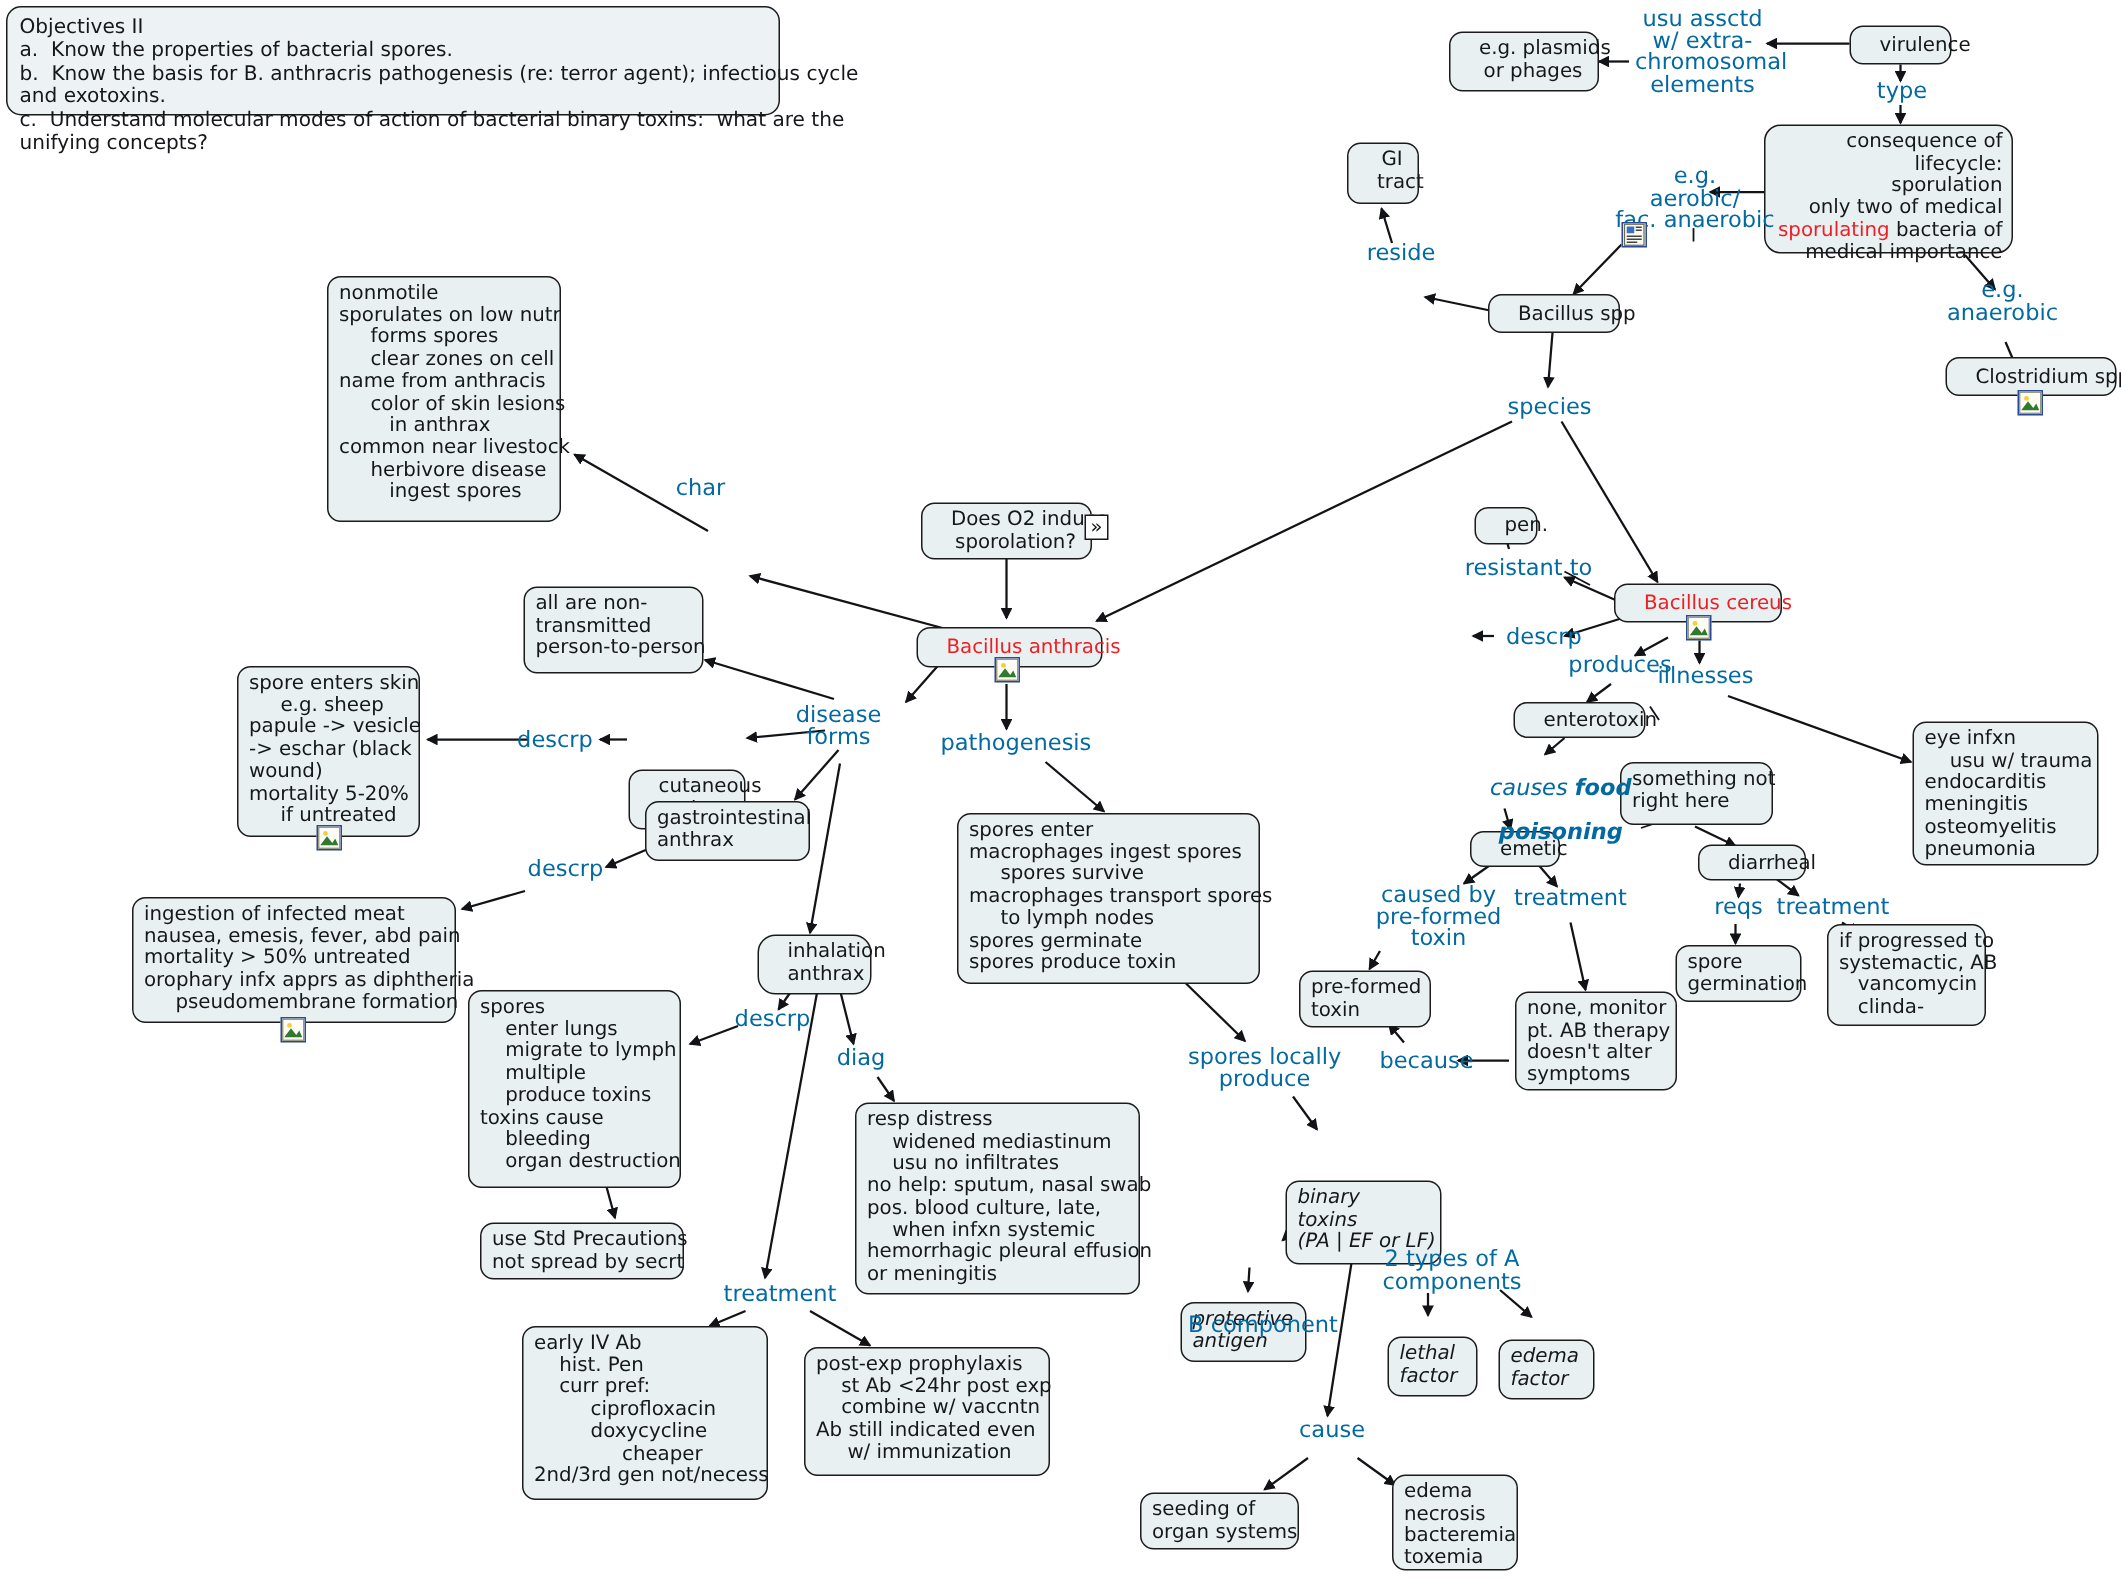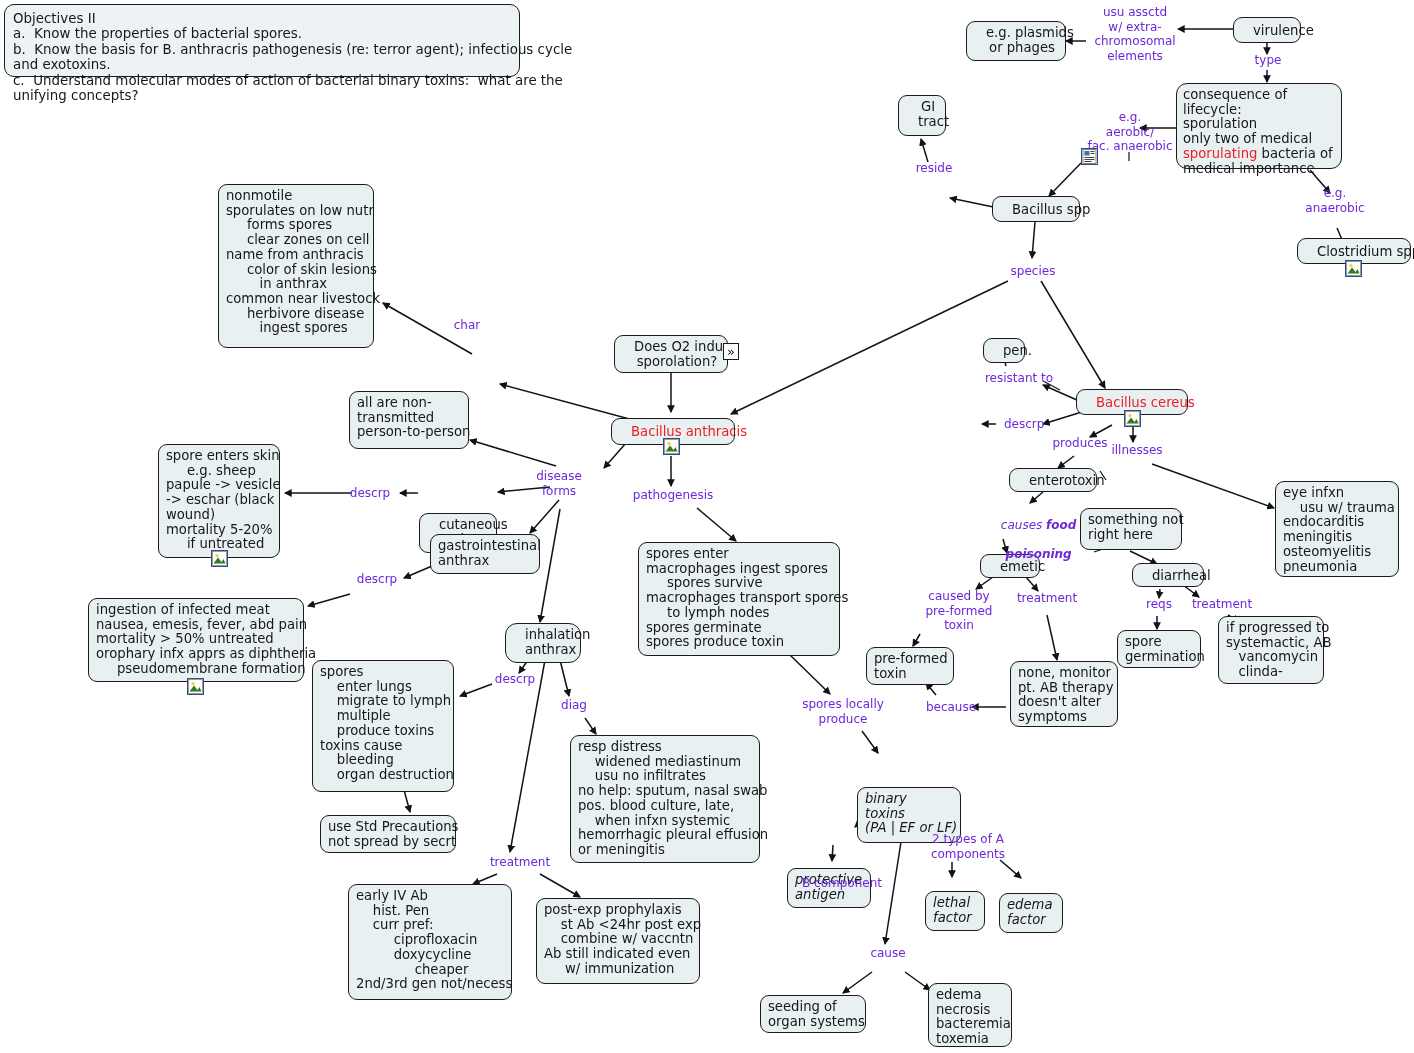--- a/index.html
+++ b/index.html
@@ -31,34 +31,34 @@
     color:#15171a;
     font-size:13.2px;
     line-height:14.7px;
     padding:4px 7px;
     white-space:pre;
     z-index:3;
   }
   .node.center{ text-align:center;padding-left:19px; }
   .node.red{ color:#ec2024; }
   .node.ital{ font-style:italic; }
-  .node.big{ border-radius:11px; }
+  .node.big{ border-radius:11px;text-align:right; }
   .node.obj{
     background:#edf3f4;
     border-radius:10px;
     font-size:13.4px;
     line-height:15.4px;
     padding:6px 8px;
   }
   
   .lbl{
     position:absolute;
-    font-size:12px;
+    font-size:15px;
     line-height:14.7px;
-    color:#6d28d9;
+    color:#0369a1;
     white-space:pre;
     z-index:4;
     background:transparent;
   }
   .lbl.center{text-align:center;}
   .lbl.ital{font-style:italic;}
   .lbl .b{font-weight:bold;font-style:italic;}
   
   .icon{
     position:absolute;

